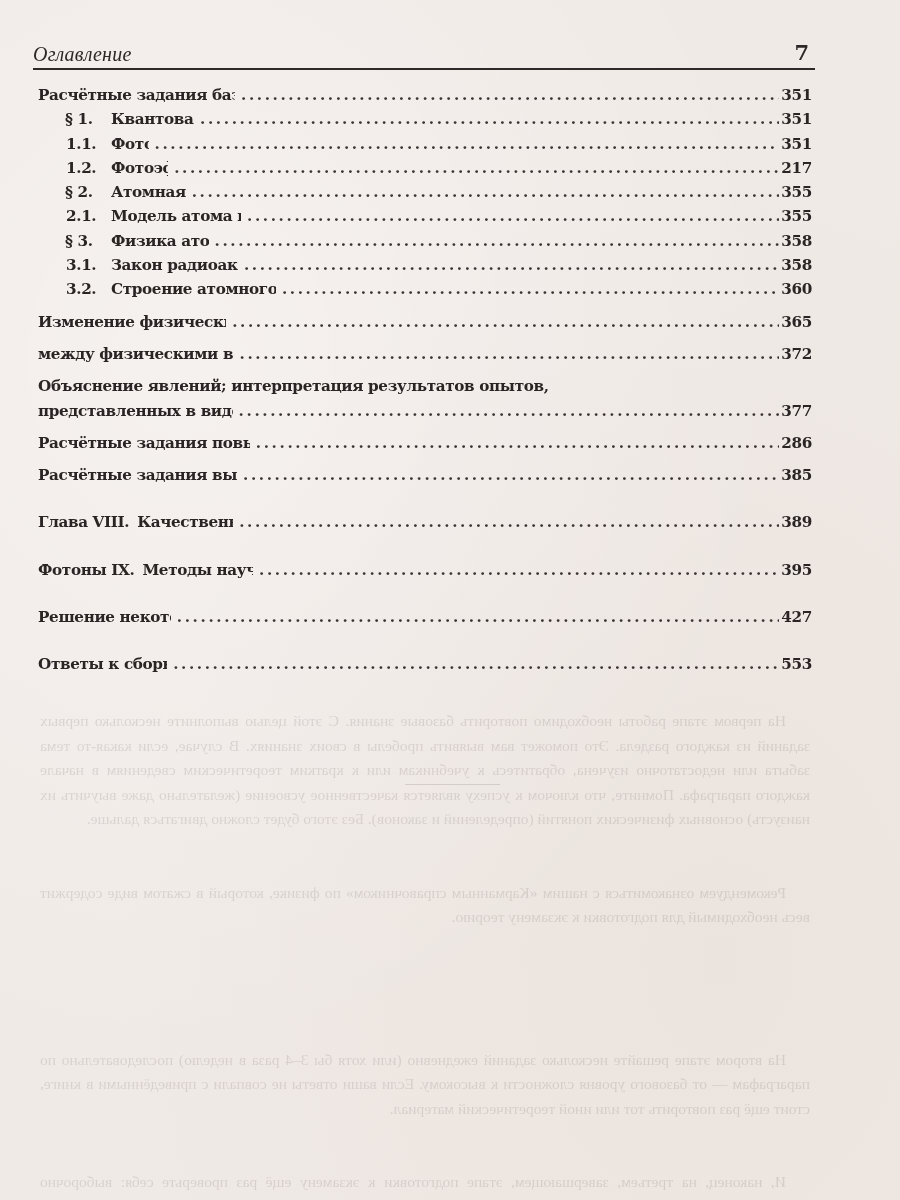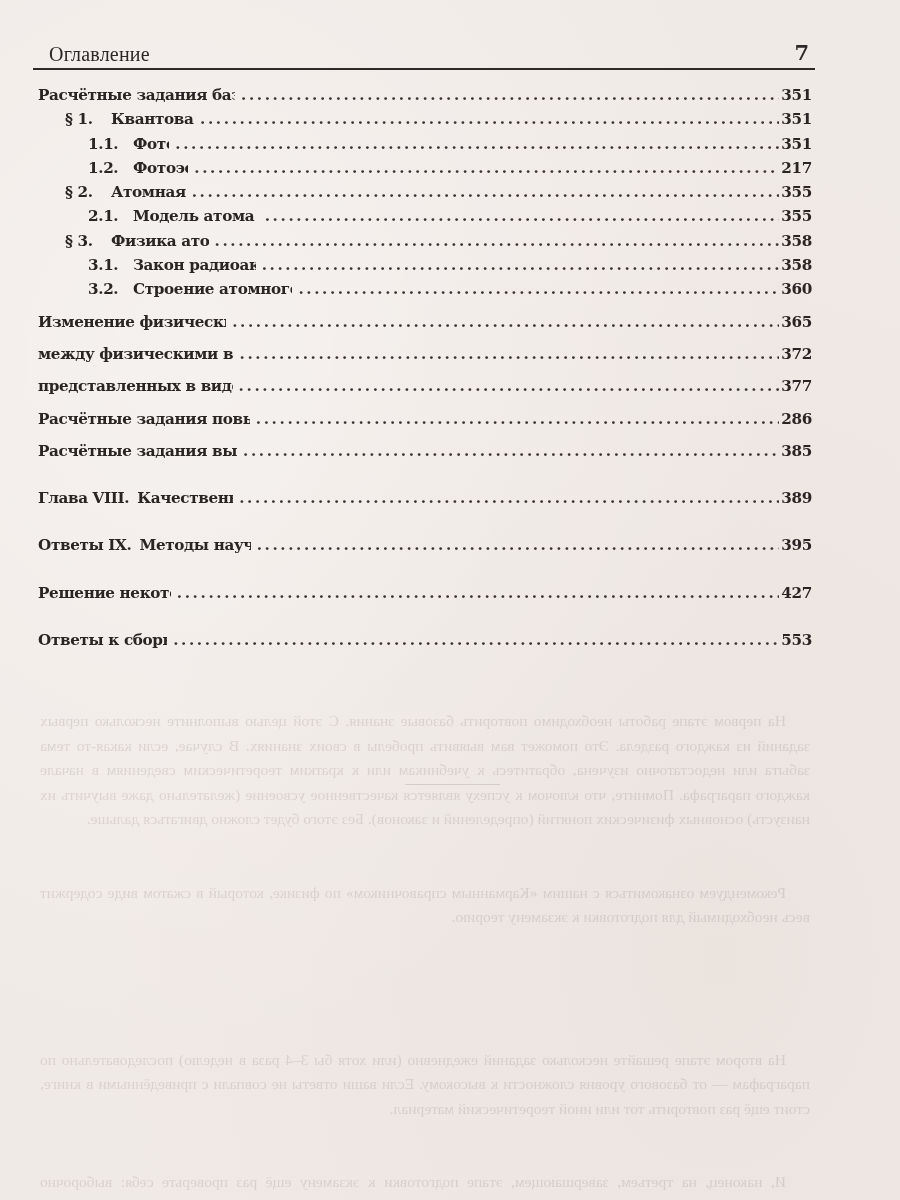--- a/index.html
+++ b/index.html
@@ -27,23 +27,22 @@
     text-align: justify;
     white-space: pre-wrap;
   }
   .header {
     position: absolute; left: 33px; top: 40px; width: 782px; height: 28px;
     border-bottom: 2.5px solid #2f2a2a;
   }
   .header .title {
     position: absolute; left: 0; top: 3px;
     font-family: "Liberation Serif", serif;
-    font-size: 20px; color: #2d2828;
+    font-style: italic; font-size: 20px; color: #2d2828;
     letter-spacing: 0.2px;
-    margin-left: 16px;
   }
   .header .pageno {
     position: absolute; right: 6px; top: 0px;
     font-family: "DejaVu Serif", serif; font-weight: bold;
     font-size: 21px; color: #2d2828;
   }
   .toc { position: absolute; left: 38px; top: 86px; width: 774px; }
   .row {
     position: relative; display: flex; align-items: baseline;
     height: 24.3px; font-size: 15.2px; font-weight: bold;
@@ -54,21 +53,21 @@
   .row .dots {
     flex: 1 1 auto; overflow: hidden; margin: 0 2px 0 6px;
     letter-spacing: 2.6px; font-weight: bold; color: #3a3333;
   }
   .row .dots::before {
     content: "................................................................................................................................................";
   }
   .row .pg { flex: 0 0 auto; text-align: right; }
   .lvl1 .num { width: 22px; margin-left: 27px; }
   .lvl1 .txt { margin-left: 24px; }
-  .lvl2 .num { width: 40px; margin-left: 50px; }
+  .lvl2 .num { width: 40px; margin-left: 28px; }
   .lvl2 .txt { margin-left: 5px; }
   .gap-s { margin-top: 8px; }
   .gap-l { margin-top: 23px; }
   .chapter .num { margin-right: 8px; text-align: center; }
   .sep-dash {
     position: absolute; left: 405px; top: 784px; width: 95px; height: 1px;
     background: rgba(60,50,50,0.15);
   }
 </style>
 </head>
@@ -164,20 +163,23 @@
     <div class="gap-s">
       <div class="row">
         <span class="txt">между физическими величинами и формулами</span>
         <span class="dots"></span>
         <span class="pg">372</span>
       </div>
     </div>
 
     <div class="gap-s">
       <div class="row">
+        <span class="txt">Объяснение явлений; интерпретация результатов опытов,</span>
+      </div>
+      <div class="row">
         <span class="txt">представленных в виде таблицы или графиков</span>
         <span class="dots"></span>
         <span class="pg">377</span>
       </div>
     </div>
 
     <div class="row gap-s">
       <span class="txt">Расчётные задания повышенного уровня сложности</span>
       <span class="dots"></span>
       <span class="pg">286</span>
@@ -190,21 +192,21 @@
     </div>
 
     <div class="row chapter gap-l">
       <span class="num">Глава VIII.</span>
       <span class="txt">Качественные задания</span>
       <span class="dots"></span>
       <span class="pg">389</span>
     </div>
 
     <div class="row chapter gap-l">
-      <span class="num">Ответы IX.</span>
+      <span class="num">Фотоны IX.</span>
       <span class="txt">Методы научного познания</span>
       <span class="dots"></span>
       <span class="pg">395</span>
     </div>
 
     <div class="row gap-l">
       <span class="txt">Решение некоторых заданий</span>
       <span class="dots"></span>
       <span class="pg">427</span>
     </div>

